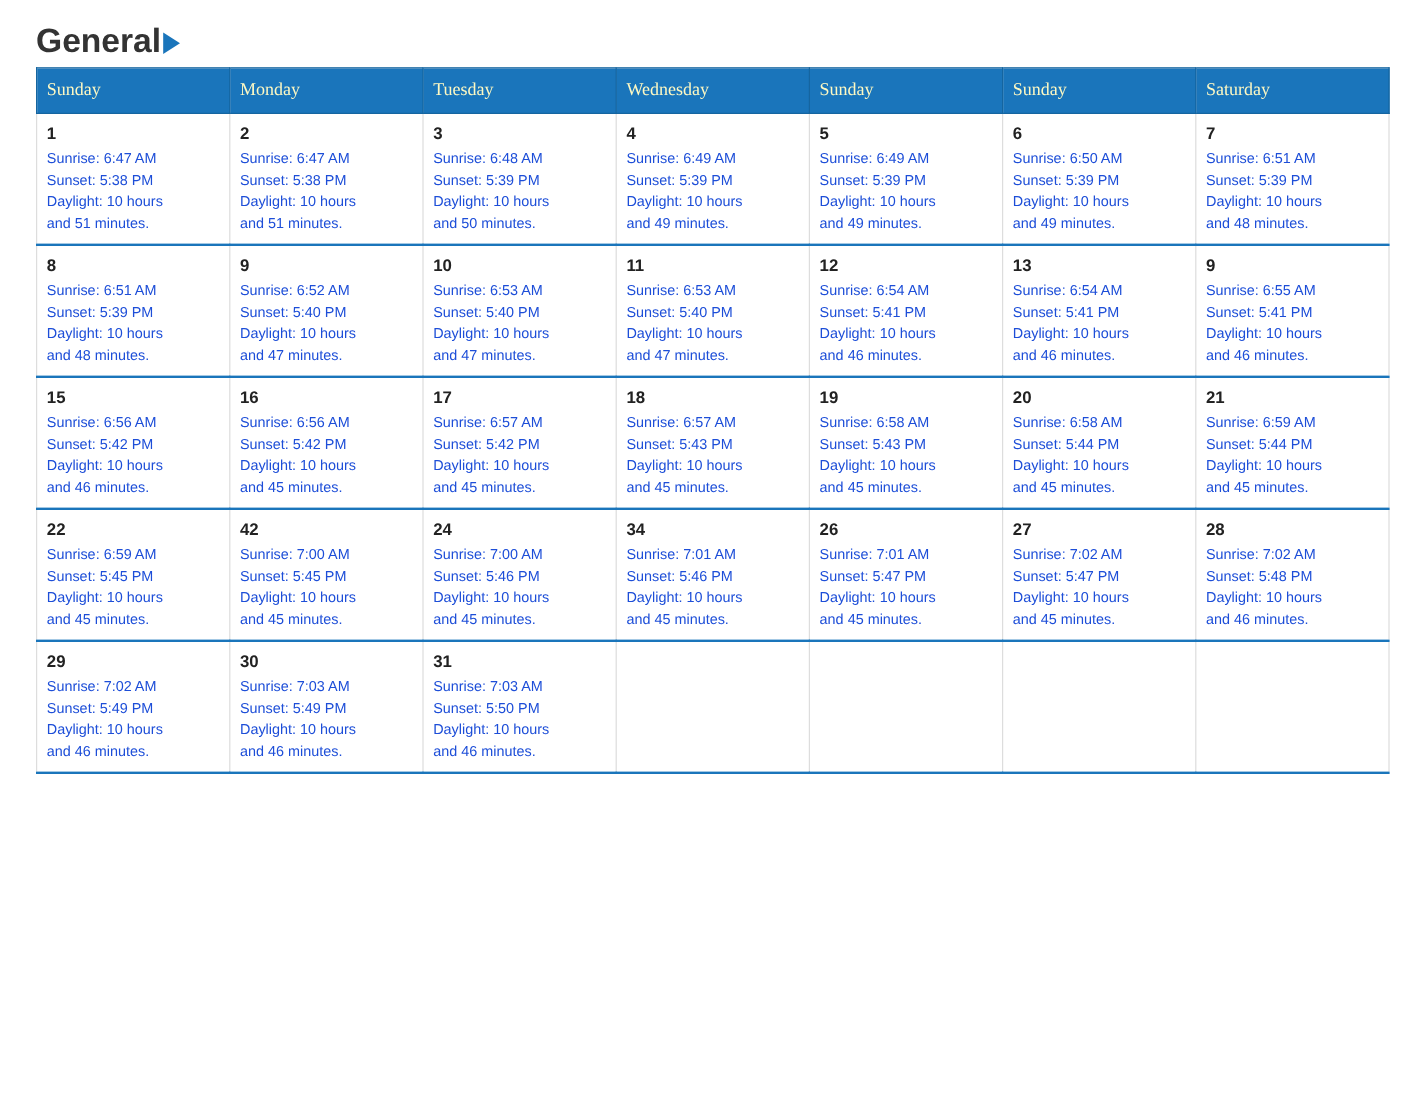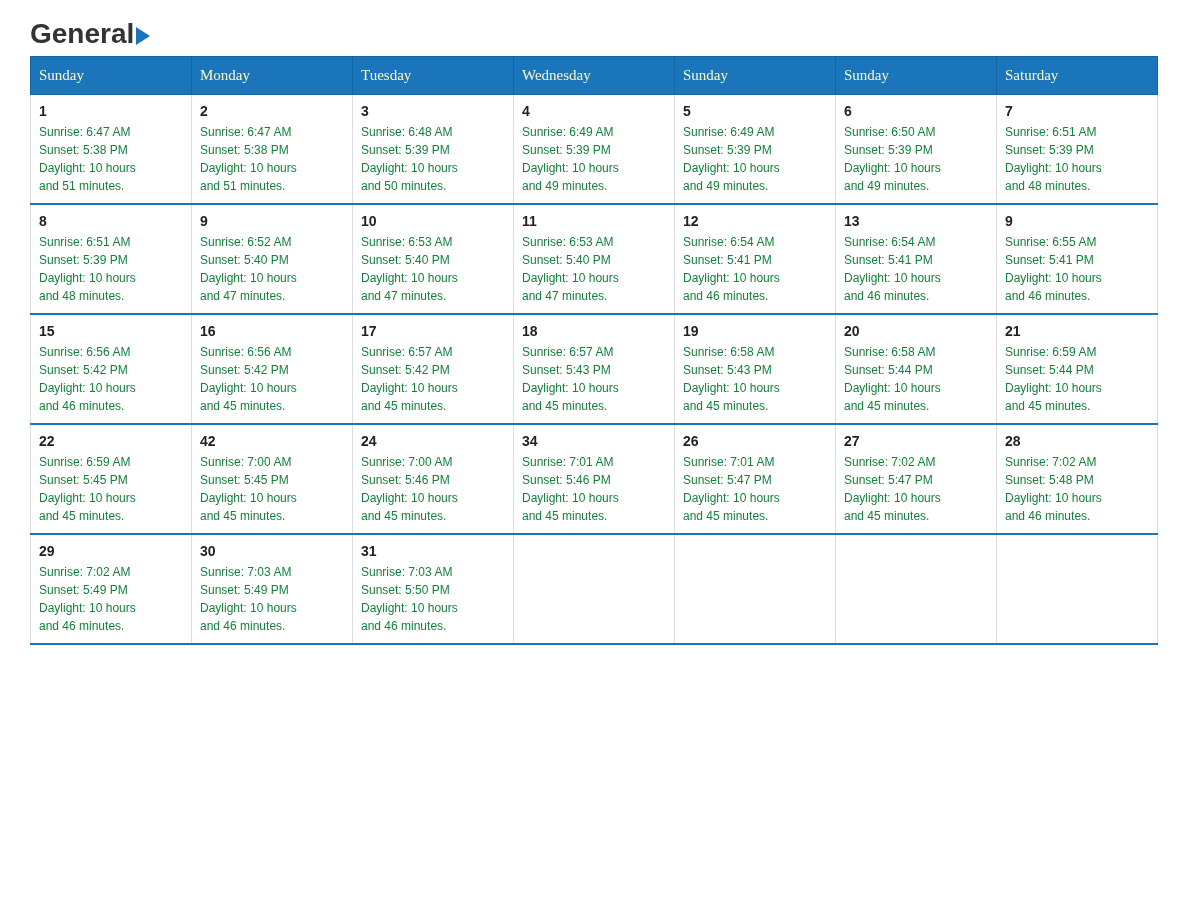--- a/index.html
+++ b/index.html
@@ -84,21 +84,21 @@
     }
     .day-number {
       font-size: 14px;
       font-weight: bold;
       color: #222;
       display: block;
       margin-bottom: 4px;
     }
     .day-info {
       font-size: 12px;
-      color: #15803d;
+      color: #1d4ed8;
       line-height: 1.5;
       text-align: center;
     }
     .empty-cell {
       background: #fff;
     }
   </style>
 </head>
 <body>
 

